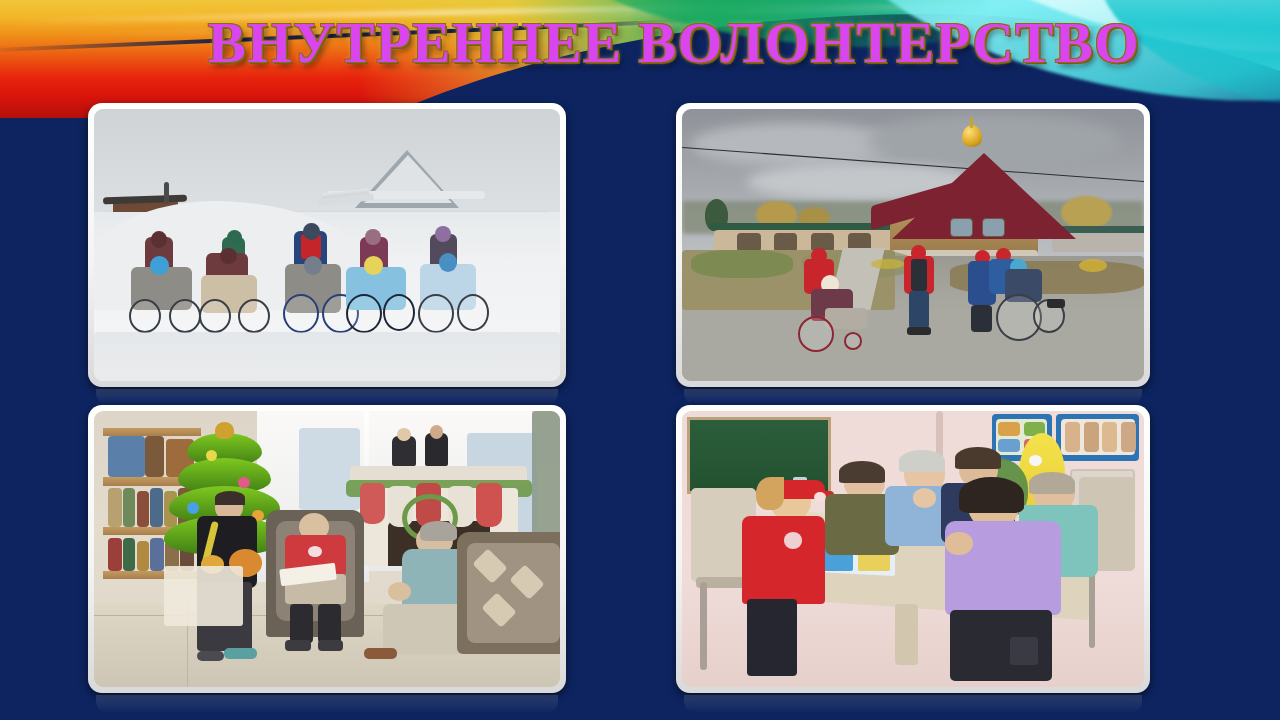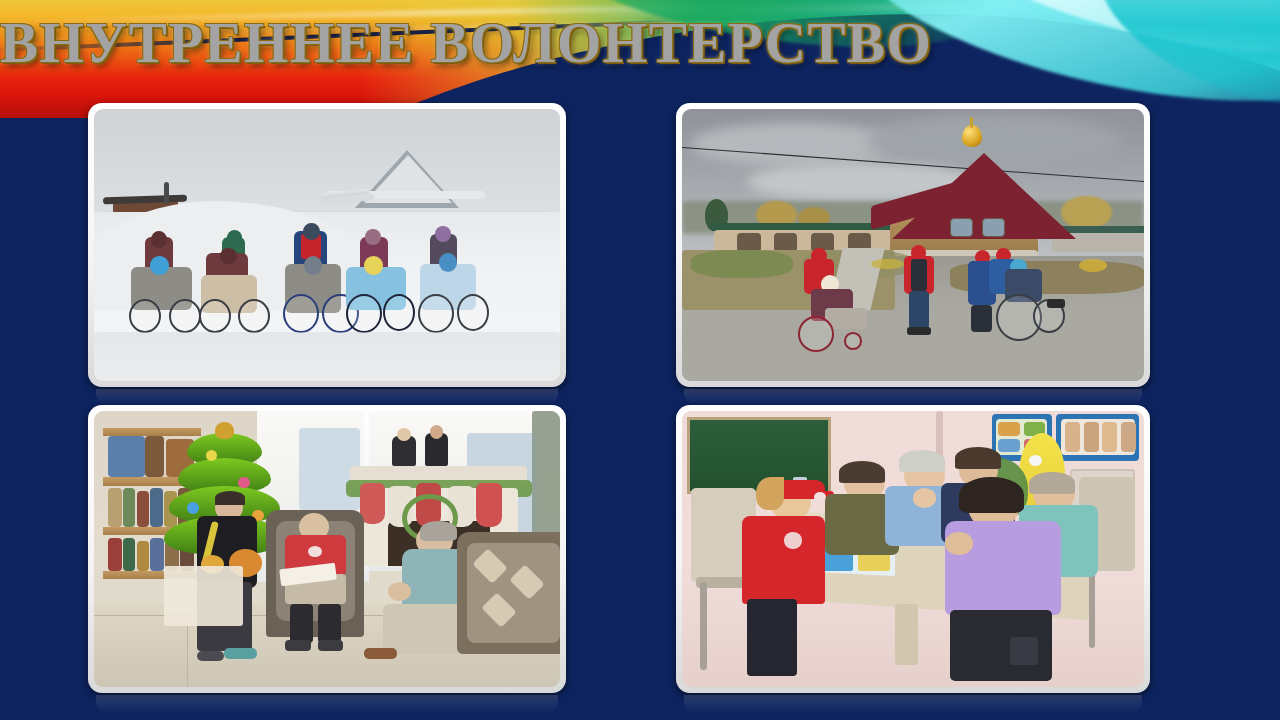--- a/index.html
+++ b/index.html
@@ -114,25 +114,25 @@
     width: 430px; height: 110px;
     background: linear-gradient(150deg, rgba(20,130,60,0) 0%, rgba(25,170,95,0.9) 50%, rgba(20,180,150,0) 100%);
     transform: rotate(8deg);
   }
 
   
   .title {
     position: absolute;
     left: 0; top: 14px;
     width: 1140px;
-    text-align: left;
+    text-align: right;
     font-size: 57px;
     font-weight: bold;
     letter-spacing: 1.5px;
-    color: #a3a3a3;
+    color: #d946ef;
     font-family: "Liberation Serif", "DejaVu Serif", serif;
     text-shadow:
       -1px -1px 0 #8a6a13,
        1px -1px 0 #8a6a13,
       -1px  1px 0 #8a6a13,
        1px  1px 0 #8a6a13,
        2px  2px 0 #7a5c10,
        0 0 5px rgba(255,230,150,0.55),
        3px 4px 6px rgba(0,0,0,0.55);
     white-space: nowrap;

